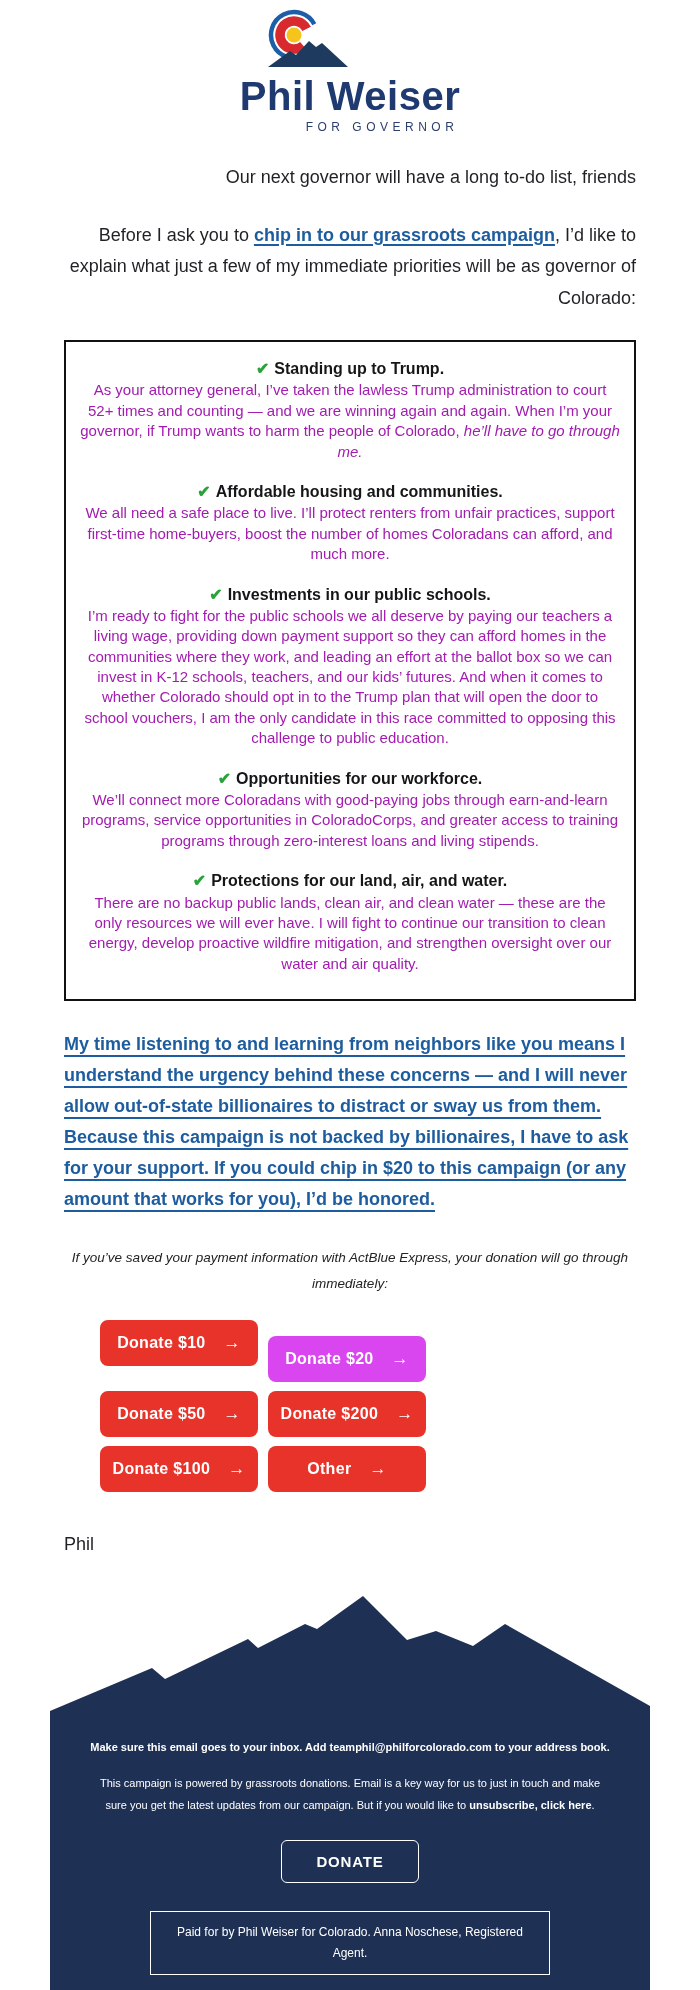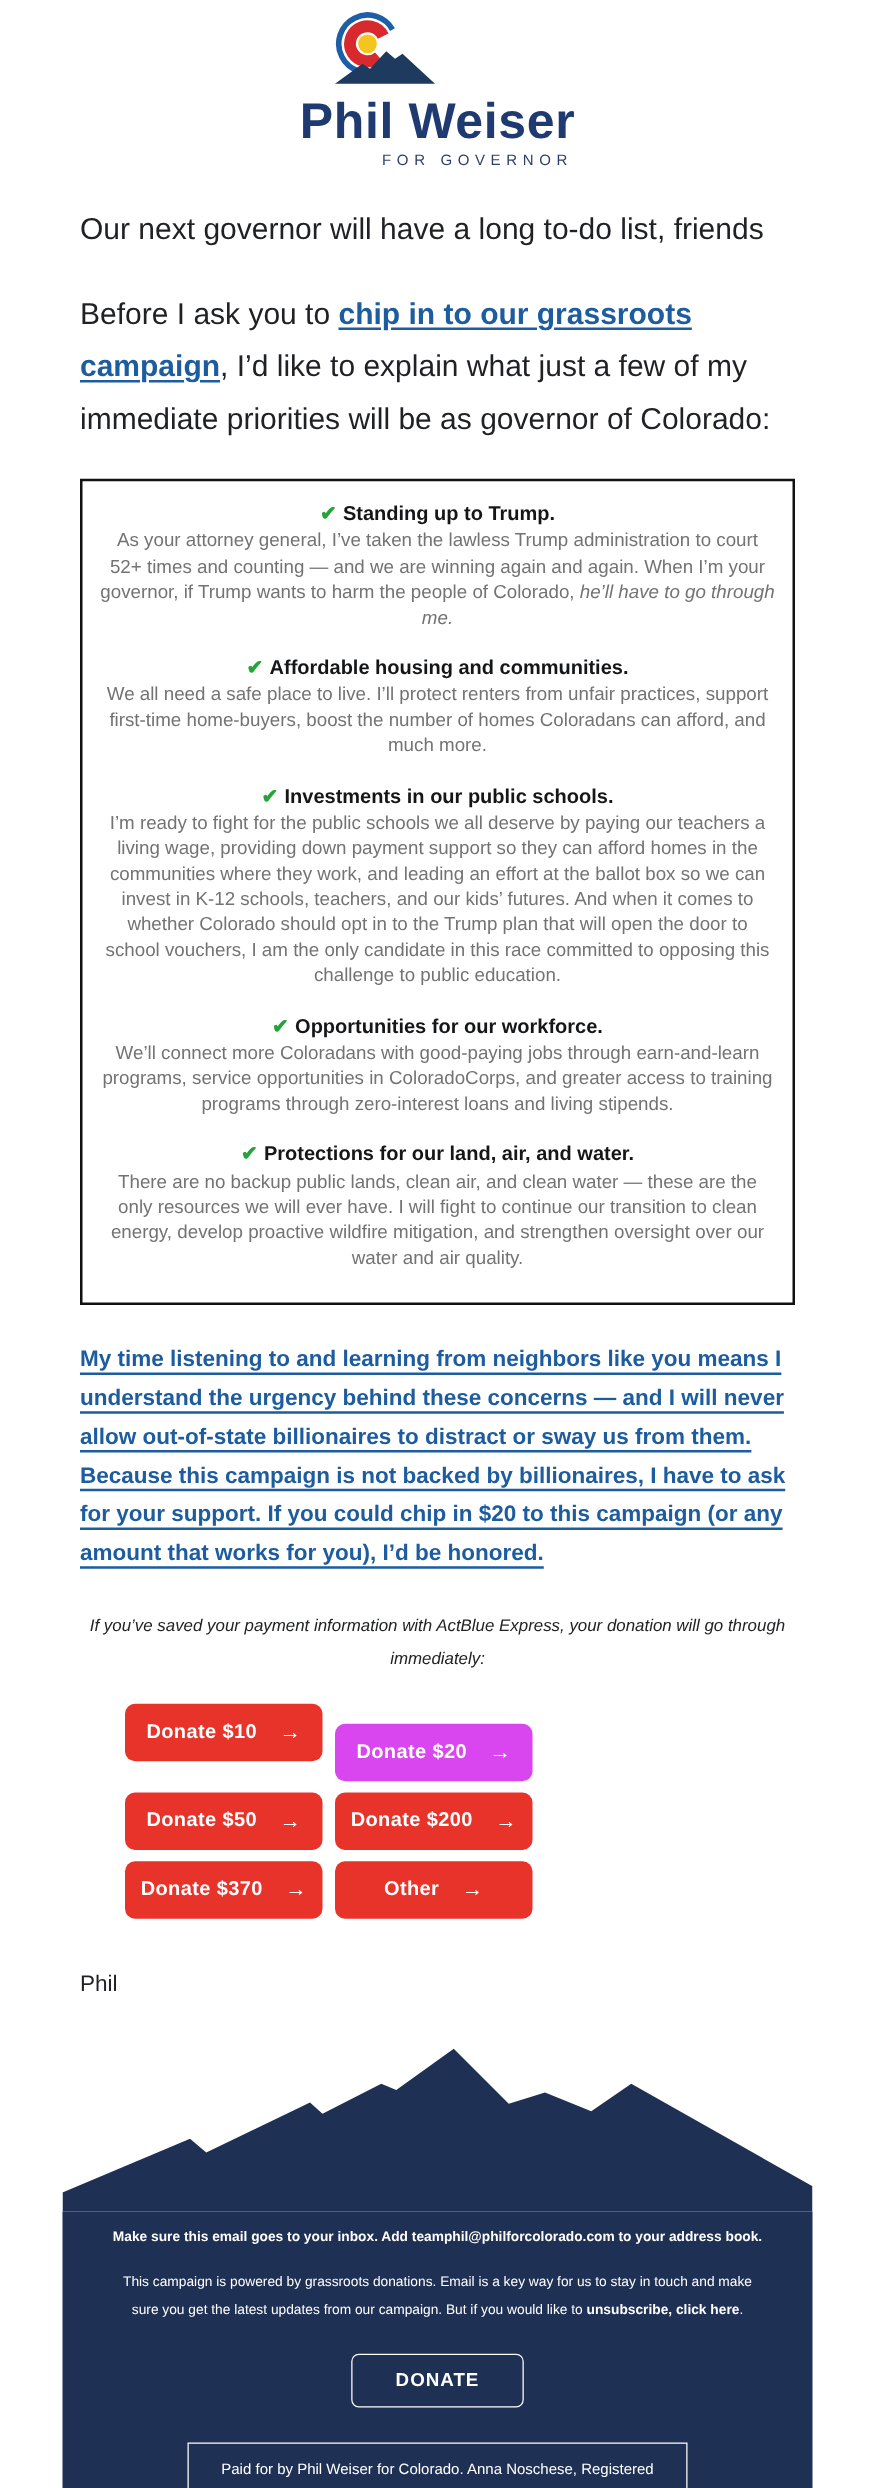--- a/index.html
+++ b/index.html
@@ -19,34 +19,34 @@
     color: #1e3a70; line-height: 1.0; margin-top: -2px;
   }
   .brand-tagline {
     font-size: 12px; font-weight: 400; letter-spacing: 4.5px;
     color: #2c3e6b; margin-top: 4px; padding-left: 64px; padding-right: 0;
     text-align: center; width: 300px; margin-left: auto; margin-right: auto;
   }
 
   
   .content { padding: 28px 64px 0 64px; }
-  .para { font-size: 24px; line-height: 1.75; margin-bottom: 26px; }
+  .para { font-size: 18px; line-height: 1.75; margin-bottom: 26px; text-align: right; }
   .inline-link {
     color: #1d5c9e; font-weight: 700; text-decoration: underline;
     text-decoration-thickness: 2px; text-underline-offset: 3px; cursor: pointer;
   }
 
   .priorities-box {
     border: 2px solid #111111; background: #ffffff;
     padding: 16px 14px 6px 14px; margin: 6px 0 28px 0; text-align: center;
   }
   .priority { margin-bottom: 19px; }
   .priority-title { font-size: 16px; font-weight: 700; color: #151618; line-height: 1.4; }
   .check { color: #27a439; font-weight: 700; margin-right: 5px; font-size: 16px; }
-  .priority-body { font-size: 15px; line-height: 1.36; color: #737373; }
+  .priority-body { font-size: 15px; line-height: 1.36; color: #a21caf; }
   .priority-body .em { font-style: italic; }
 
   .appeal {
     color: #1d5c9e; font-weight: 700; font-size: 18px; line-height: 1.72;
     text-decoration: underline; text-decoration-thickness: 2px; text-underline-offset: 5px;
     margin-bottom: 30px; cursor: pointer;
   }
 
   .actblue-note {
     font-style: italic; font-size: 13.5px; line-height: 1.95;
@@ -183,21 +183,21 @@
       </button>
       <button class="donate-btn btn-red">
         <span>Donate $50</span>
         <span class="arrow">→</span>
       </button>
       <button class="donate-btn btn-red">
         <span>Donate $200</span>
         <span class="arrow">→</span>
       </button>
       <button class="donate-btn btn-red">
-        <span>Donate $370</span>
+        <span>Donate $100</span>
         <span class="arrow">→</span>
       </button>
       <button class="donate-btn btn-red">
         <span>Other</span>
         <span class="arrow">→</span>
       </button>
     </div>
 
     <p class="signoff">Phil</p>
 
@@ -205,21 +205,21 @@
 
   <div class="footer">
     <svg class="mountains" viewBox="0 0 600 135" preserveAspectRatio="none" aria-hidden="true">
       <polygon fill="#1f3055" points="0,135 0,120 102,77 115,88 198,48 208,57 255,33 267,38 313,5 357,49 386,40 423,55 455,33 600,115 600,135"></polygon>
     </svg>
     <div class="footer-body">
 
       <p class="footer-note">Make sure this email goes to your inbox. Add teamphil@philforcolorado.com to your address book.</p>
 
       <p class="footer-para">
-        <span>This campaign is powered by grassroots donations. Email is a key way for us to stay in touch and make sure you get the latest updates from our campaign. But if you would like to </span><b>unsubscribe, click here</b><span>.</span>
+        <span>This campaign is powered by grassroots donations. Email is a key way for us to just in touch and make sure you get the latest updates from our campaign. But if you would like to </span><b>unsubscribe, click here</b><span>.</span>
       </p>
 
       <button class="footer-donate">DONATE</button>
 
       <div class="disclaimer-box">Paid for by Phil Weiser for Colorado. Anna Noschese, Registered Agent.</div>
 
       
 
     </div>
   </div>

